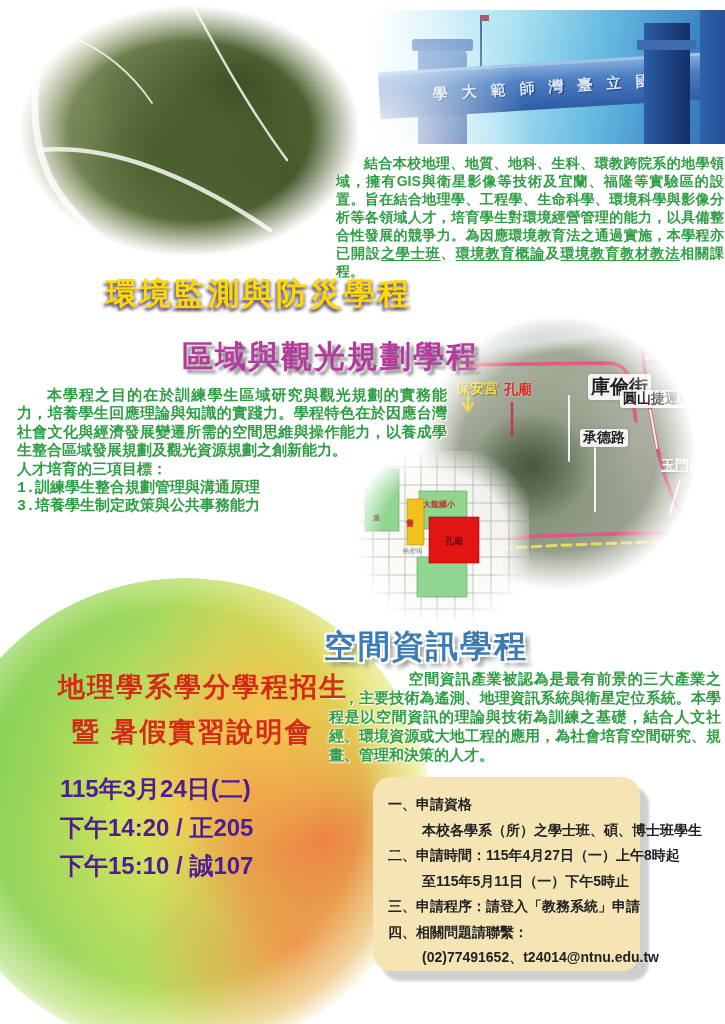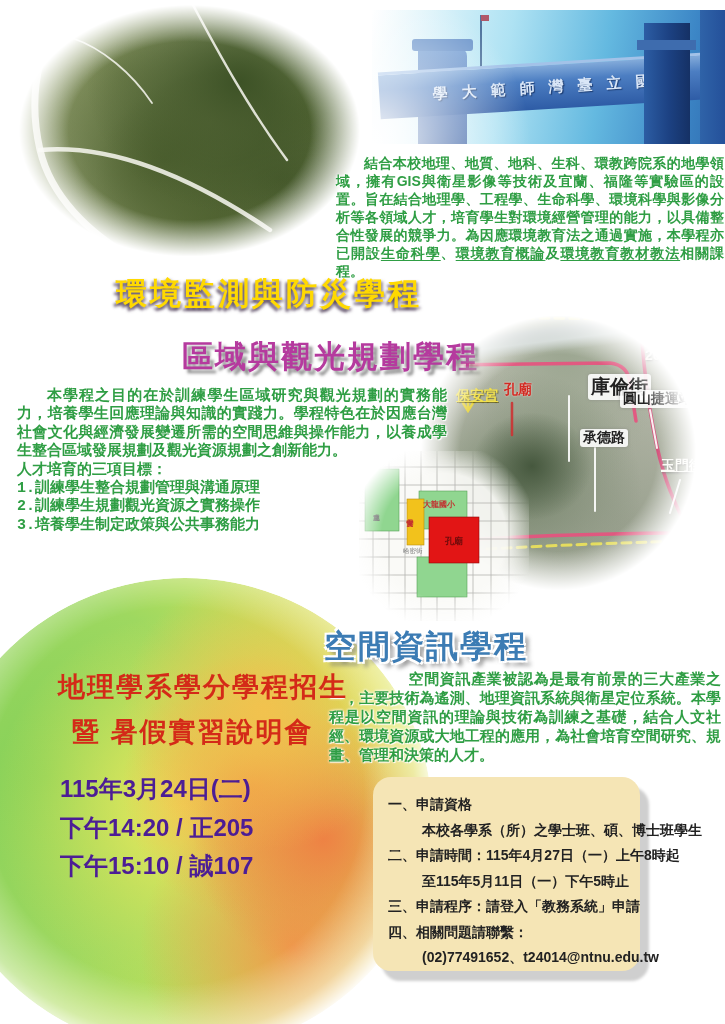--- a/index.html
+++ b/index.html
@@ -51,21 +51,21 @@
     margin:0;
   }
   .intro{left:336px;top:154px;width:388px;font-size:14px;line-height:18px;text-indent:2em;}
   .intro .u{text-decoration:underline;text-underline-offset:2px;}
   .p-reg{left:17px;top:388px;width:430px;font-size:15px;line-height:18.4px;font-family:Liberation Mono, monospace;}
   .p-reg .desc{text-indent:2em;margin:0;text-align:justify;}
   .p-reg .goal{text-align:left;}
   .p-spa{left:329px;top:669px;width:392px;font-size:15px;line-height:19px;text-indent:5.3em;}
   
   .ptitle{position:absolute;margin:0;white-space:nowrap;font-weight:bold;}
-  .h-env{left:116px;top:273px;font-size:31px;letter-spacing:3px;color:#ffd900;
+  .h-env{left:106px;top:273px;font-size:31px;letter-spacing:3px;color:#ffd900;
     text-shadow:-2px 3px 3px rgba(74,56,84,.8),2px 2px 3px rgba(74,56,84,.55);}
   .h-reg{left:182px;top:336px;font-size:31px;letter-spacing:2px;color:#b53a9e;
     text-shadow:4px 4px 3px rgba(125,125,125,.85);}
   .h-spa{left:324px;top:625px;font-size:32px;letter-spacing:2px;color:#3c7cb4;
     text-shadow:-2px -2px 0 #fff,2px -2px 0 #fff,-2px 2px 0 #fff,2px 2px 0 #fff,5px 5px 4px rgba(110,110,110,.8);}
   
   .mapblob{
     position:absolute;left:392px;top:293px;width:333px;height:333px;
     background:
       linear-gradient(173deg, rgba(0,0,0,0) 13%, #aab4b2 15%, #c3ccc8 18%, rgba(0,0,0,0) 21%),
@@ -75,21 +75,21 @@
       radial-gradient(ellipse at 72% 72%, #99a08e 0%, rgba(153,160,142,0) 48%),
       radial-gradient(ellipse at 55% 45%, #aeb2a2 0%, #bcbfb1 58%, rgba(199,201,190,0) 80%),
       #c6c8ba;
     -webkit-mask-image:radial-gradient(ellipse 51% 51% at 50% 48%, #000 58%, rgba(0,0,0,0) 81%);
     mask-image:radial-gradient(ellipse 51% 51% at 50% 48%, #000 58%, rgba(0,0,0,0) 81%);
     border-radius:50%;
   }
   .mapblob svg{position:absolute;left:0;top:0;}
   .maplbl{position:absolute;font-weight:bold;white-space:nowrap;}
   .lbl-expo{left:253px;top:54px;font-size:14px;color:#f4f2ea;text-shadow:1px 1px 2px #555;}
-  .lbl-baoan{left:64px;top:94px;font-size:14px;color:#f2e14e;text-shadow:1px 1px 1px rgba(90,80,0,.6);text-decoration:underline;}
+  .lbl-baoan{left:64px;top:87px;font-size:14px;color:#f2e14e;text-shadow:1px 1px 1px rgba(90,80,0,.6);}
   .lbl-conf{left:112px;top:88px;font-size:14px;color:#d22a22;text-shadow:0 0 2px rgba(255,230,230,.9);}
   .boxlbl{background:rgba(255,255,255,.88);color:#222;border-radius:3px;padding:0 3px;box-shadow:0 0 3px rgba(120,120,120,.5);}
   .lbl-kulun{left:160px;top:81px;font-size:19px;margin-left:36px;}
   .lbl-mrt{left:228px;top:97px;font-size:14px;}
   .lbl-chengde{left:188px;top:136px;font-size:14px;}
   .lbl-yumen{left:269px;top:164px;font-size:14px;color:#fafaf4;text-shadow:1px 1px 2px #666;text-decoration:underline;}
   
   .inset{position:absolute;left:359px;top:451px;width:170px;height:170px;
     -webkit-mask-image:radial-gradient(circle at 50% 50%, #000 52%, rgba(0,0,0,0) 78%);
     mask-image:radial-gradient(circle at 50% 50%, #000 52%, rgba(0,0,0,0) 78%);}
@@ -144,21 +144,21 @@
     <div class="flagpole"></div>
     <div class="flag"></div>
     <div class="beam">
       <span class="beam-text">學大範師灣臺立國</span>
     </div>
     <div class="pillar-main"></div>
     <div class="pillar-edge"></div>
     <div class="gate-fade"></div>
   </div>
 
-  <p class="greenp intro"><span>結合本校地理、地質、地科、生科、環教跨院系的地學領域，擁有GIS與衛星影像等技術及宜蘭、福隆等實驗區的設置。旨在結合地理學、工程學、生命科學、環境科學與影像分析等各領域人才，培育學生對環境經營管理的能力，以具備整合性發展的競爭力。為因應環境教育法之通過實施，本學程亦已開設</span><span class="u">生命科學</span><span>、</span><span class="u">環境教育概論</span><span>及</span><span class="u">環境教育教材教法</span><span>相關課程。</span></p>
+  <p class="greenp intro"><span>結合本校地理、地質、地科、生科、環教跨院系的地學領域，擁有GIS與衛星影像等技術及宜蘭、福隆等實驗區的設置。旨在結合地理學、工程學、生命科學、環境科學與影像分析等各領域人才，培育學生對環境經營管理的能力，以具備整合性發展的競爭力。為因應環境教育法之通過實施，本學程亦已開設</span><span class="u">之學士班</span><span>、</span><span class="u">環境教育概論</span><span>及</span><span class="u">環境教育教材教法</span><span>相關課程。</span></p>
 
   <h2 class="ptitle h-env">環境監測與防災學程</h2>
   <h2 class="ptitle h-reg">區域與觀光規劃學程</h2>
 
   <div class="mapblob">
     <svg width="333" height="333" viewBox="0 0 333 333">
       <g fill="none" stroke-linecap="round">
         <path d="M58,30 C140,21 240,25 316,36" stroke="#ece25a" stroke-width="3" stroke-dasharray="9 6" opacity="0.92"></path>
         <path d="M95,256 C170,252 242,249 312,248" stroke="#ece25a" stroke-width="3" stroke-dasharray="9 6" opacity="0.92"></path>
         <path d="M45,72 L218,70 Q236,72 238,90 L244,128" stroke="#e8517e" stroke-width="3.5" opacity="0.9"></path>
@@ -216,21 +216,20 @@
       <text x="86" y="93" font-size="9" font-weight="bold" fill="#6e0b0b">孔廟</text>
       <text x="18" y="58" font-size="6.5" fill="#707070" writing-mode="tb">重慶北路</text>
       <text x="44" y="102" font-size="6.5" fill="#707070">哈密街</text>
     </svg>
   </div>
 
   <div class="greenp p-reg">
     <p class="desc">本學程之目的在於訓練學生區域研究與觀光規劃的實務能力，培養學生回應理論與知識的實踐力。學程特色在於因應台灣社會文化與經濟發展變遷所需的空間思維與操作能力，以養成學生整合區域發展規劃及觀光資源規劃之創新能力。</p>
     <div class="goal">人才培育的三項目標：</div>
     <div class="goal">1.訓練學生整合規劃管理與溝通原理</div>
-    <div class="goal">2.訓練學生規劃觀光資源之實務操作</div>
     <div class="goal">3.培養學生制定政策與公共事務能力</div>
   </div>
 
   <div class="rainbow"></div>
 
   <h2 class="ptitle h-spa">空間資訊學程</h2>
   <p class="greenp p-spa">空間資訊產業被認為是最有前景的三大產業之一，主要技術為遙測、地理資訊系統與衛星定位系統。本學程是以空間資訊的理論與技術為訓練之基礎，結合人文社經、環境資源或大地工程的應用，為社會培育空間研究、規畫、管理和決策的人才。</p>
 
   <div class="ev ev1">地理學系學分學程招生</div>
   <div class="ev ev2">暨  暑假實習說明會</div>

